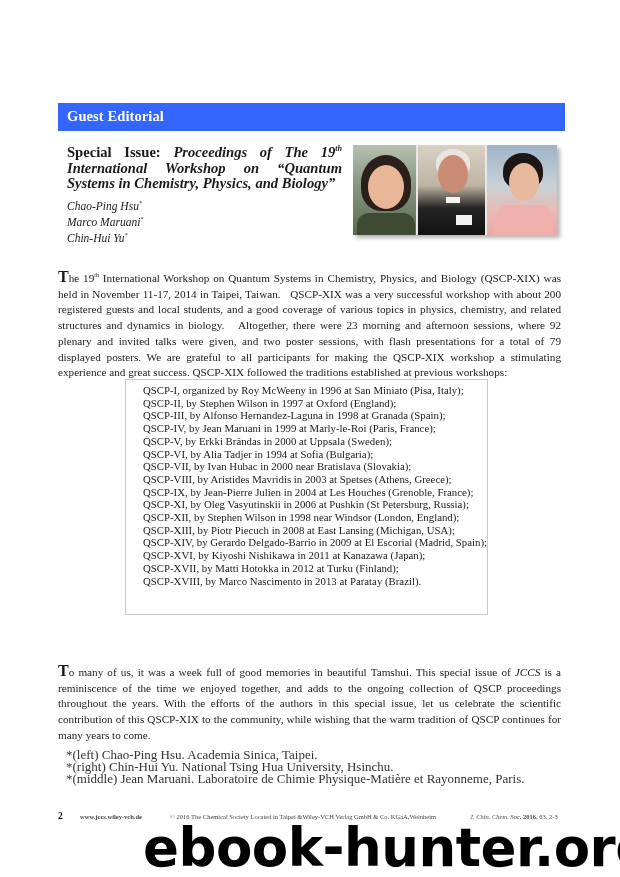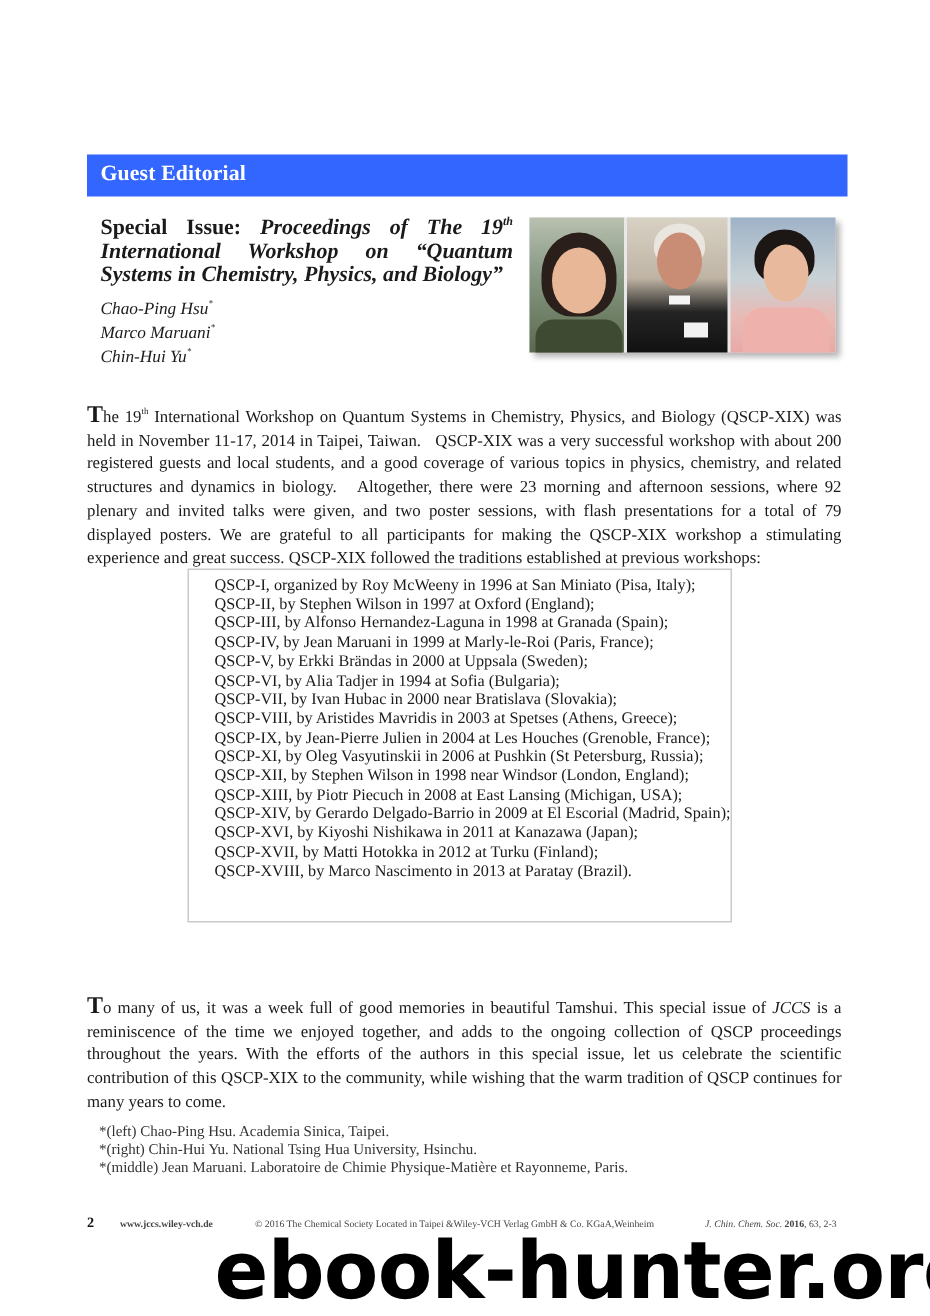--- a/index.html
+++ b/index.html
@@ -36,21 +36,21 @@
     .para1 { top: 271px; }
     .para2 { top: 621px; margin-top: 44px; }
     .dropcap { font-size: 16px; font-weight: bold; line-height: 10px; }
     .para sup { font-size: 6px; line-height: 0; }
     .para .it { font-style: italic; }
 
     .listbox { position: absolute; left: 125px; top: 379px; width: 363px; height: 236px;
                border: 1px solid #c9c9c9; box-sizing: border-box; padding: 4px 0 0 17px; }
     .list-item { font-size: 10.8px; line-height: 12.7px; white-space: nowrap; }
 
-    .footnotes { position: absolute; left: 66px; top: 749px; font-size: 10px; line-height: 12.2px;
+    .footnotes { position: absolute; left: 66px; top: 749px; font-size: 13px; line-height: 12.2px;
                  color: #333; }
 
     .footer { position: absolute; left: 58px; top: 813px; width: 507px; height: 12px;
               font-size: 6.5px; color: #444; }
     .footer .pagenum { position: absolute; left: 0; top: -2px; font-size: 9.5px; font-weight: bold; color: #111; }
     .footer .site { position: absolute; left: 22px; top: 0; font-weight: bold; }
     .footer .copy { position: absolute; left: 112px; top: 0; white-space: nowrap; }
     .footer .cite { position: absolute; left: 412px; top: 0; white-space: nowrap; }
     .footer .cite .it { font-style: italic; }
     .footer .cite .b { font-weight: bold; }

